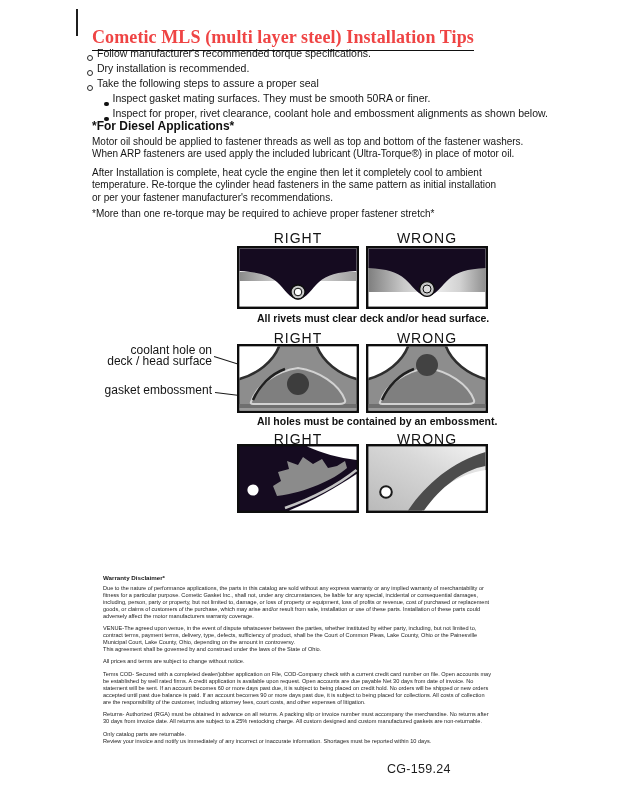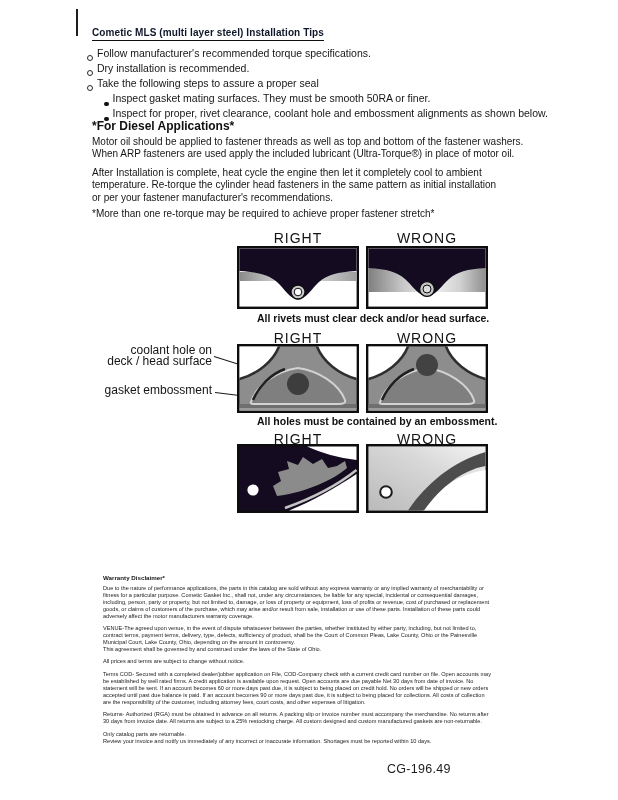--- a/index.html
+++ b/index.html
@@ -4,22 +4,22 @@
 <style>
   html,body{margin:0;padding:0;}
   body{
     width:618px;height:800px;background:#ffffff;position:relative;
     font-family:"Liberation Sans", sans-serif;color:#1a1a1a;overflow:hidden;
   }
   .abs{position:absolute;}
   
   .crop-mark{left:76px;top:9px;width:2px;height:27px;background:#1f1f1f;}
   
-  .title{left:92px;top:27px;font-size:10px;font-weight:bold;color:#0f172a;
-         border-bottom:1.6px solid #0f0f0f;padding-bottom:2px;letter-spacing:.1px;}
+  .title{left:92px;top:27px;font-size:18px;font-weight:bold;color:#ef4444;
+         border-bottom:1.6px solid #0f0f0f;padding-bottom:2px;letter-spacing:.1px;font-family:Liberation Serif, serif;}
   
   .bullets{left:87px;top:46px;font-size:10.5px;color:#161616;}
   .bline{display:flex;align-items:flex-end;line-height:15px;}
   .bline.sub{margin-left:17px;}
   .ob{width:4px;height:4px;border:1px solid #2a2a2a;border-radius:50%;
       display:inline-block;margin:5px 4px 0 0;flex:none;}
   .fb{width:4.5px;height:4.5px;background:#101010;border-radius:50%;
       display:inline-block;margin:5px 4px 0 0;flex:none;}
   
   .diesel-h{left:92px;top:119px;font-size:12px;font-weight:bold;color:#101010;}
@@ -199,15 +199,15 @@
   <div class="abs disc d4">Terms COD- Secured with a completed dealer/jobber application on File, COD-Company check with a current credit card number on file.  Open accounts may
 be established by well rated firms.  A credit application is available upon request.  Open accounts are due payable Net 30 days from date of invoice.  No
 statement will be sent.  If an account becomes 60 or more days past due, it is subject to being placed on credit hold.  No orders will be shipped or new orders
 accepted until past due balance is paid.  If an account becomes 90 or more days past due, it is subject to being placed for collections.  All costs of collection
 are the responsibility of the customer, including attorney fees, court costs, and other expenses of litigation.</div>
   <div class="abs disc d5">Returns- Authorized (RGA) must be obtained in advance on all returns.  A packing slip or invoice number must accompany the merchandise.  No returns after
 30 days from invoice date.  All returns are subject to a 25% restocking charge.  All custom designed and custom manufactured gaskets are non-returnable.</div>
   <div class="abs disc d6">Only catalog parts are returnable.
 Review your invoice and notify us immediately of any incorrect or inaccurate information.  Shortages must be reported within 10 days.</div>
 
-  <div class="abs footer">CG-196.49</div>
+  <div class="abs footer">CG-159.24</div>
 
 </div>
 
 </body></html>

